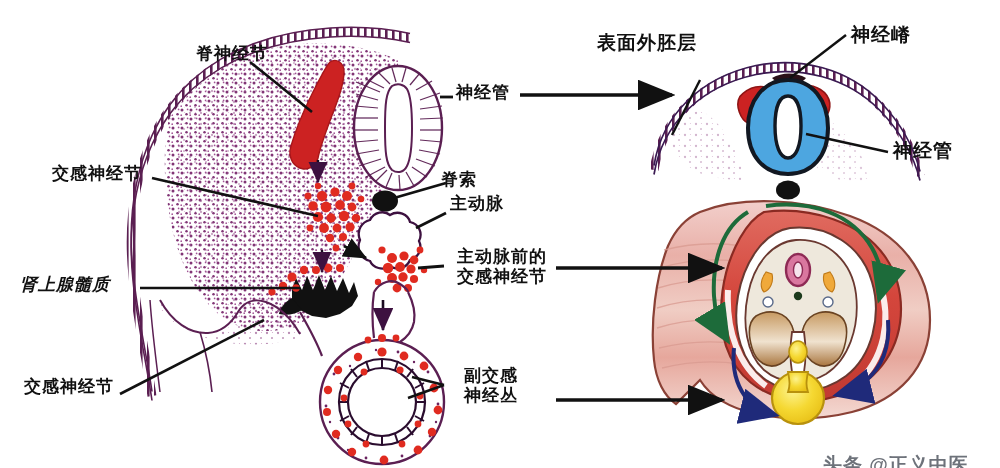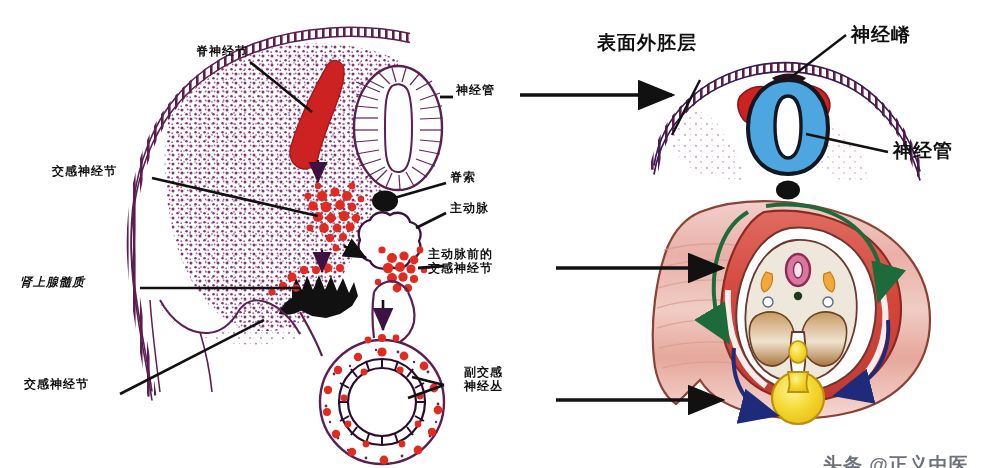--- a/index.html
+++ b/index.html
@@ -15,21 +15,21 @@
   .lbl{
     position:absolute;
     color:#111111;
     font-weight:bold;
     font-family:"Liberation Sans","DejaVu Sans",sans-serif;
     letter-spacing:1px;
     white-space:nowrap;
     line-height:1.18;
     -webkit-font-smoothing:antialiased;
   }
-  .lbl-main{font-size:12px;}
+  .lbl-main{font-size:17px;}
   .lbl-panel{font-size:19px;}
   .lbl-two{line-height:1.15;}
 
   .wm{
     position:absolute;
     font-size:19px;
     font-weight:bold;
     color:#5a5f68;
     opacity:.88;
     letter-spacing:1px;
@@ -504,25 +504,25 @@
   <div class="lbl lbl-main" style="left:196px;top:44px;">脊神经节</div>
 
   <div class="lbl lbl-main" style="left:52px;top:164px;">交感神经节</div>
 
   <div class="lbl lbl-main" style="left:20px;top:275px;font-style:italic;">肾上腺髓质</div>
 
   <div class="lbl lbl-main" style="left:24px;top:377px;">交感神经节</div>
 
   <div class="lbl lbl-main" style="left:456px;top:83px;">神经管</div>
 
-  <div class="lbl lbl-main" style="left:450px;top:170px;">脊索</div>
-
-  <div class="lbl lbl-main" style="left:450px;top:201px;">主动脉</div>
-
-  <div class="lbl lbl-main lbl-two" style="left:428px;top:248px;">
+  <div class="lbl lbl-main" style="left:441px;top:170px;">脊索</div>
+
+  <div class="lbl lbl-main" style="left:450px;top:194px;">主动脉</div>
+
+  <div class="lbl lbl-main lbl-two" style="left:457px;top:248px;font-family:Liberation Mono, monospace;">
     <div>主动脉前的</div>
     <div>交感神经节</div>
   </div>
 
   <div class="lbl lbl-panel" style="left:597px;top:32px;">表面外胚层</div>
 
   <div class="lbl lbl-main lbl-two" style="left:464px;top:366px;">
     <div>副交感</div>
     <div>神经丛</div>
   </div>

